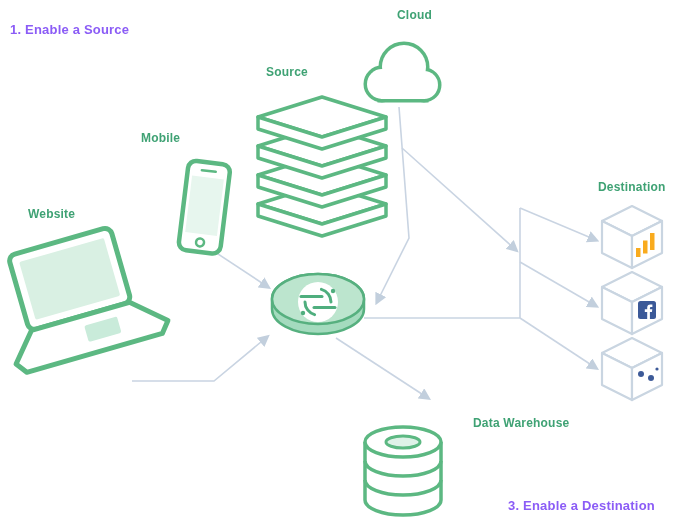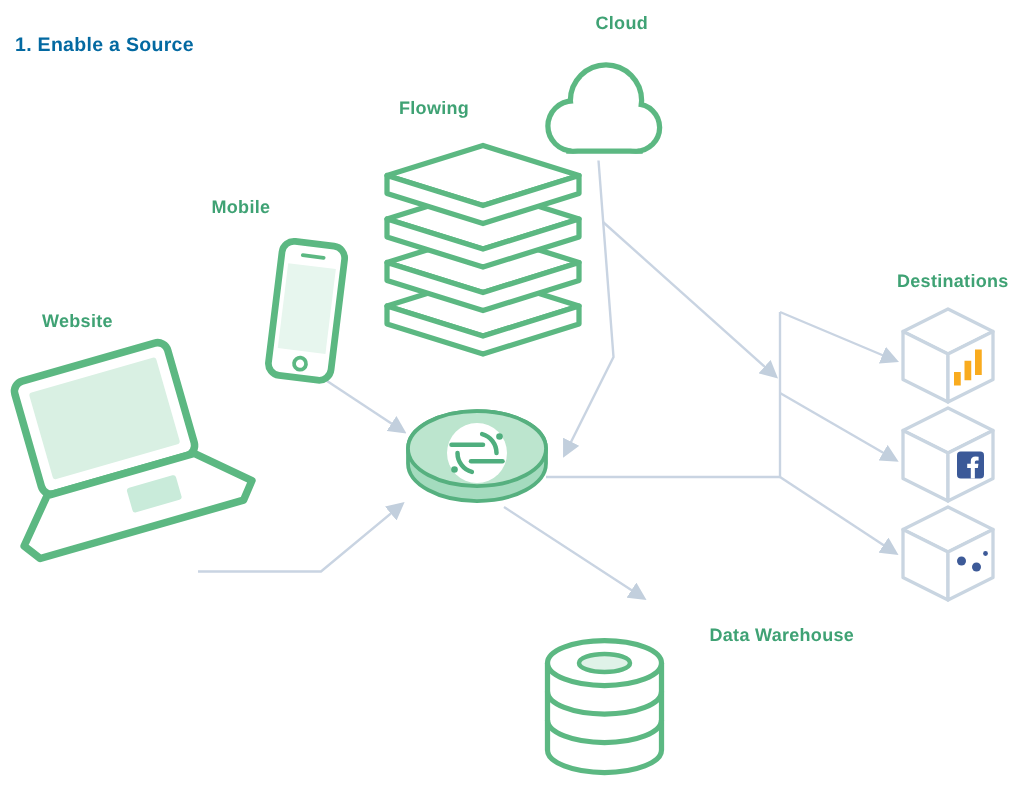--- a/index.html
+++ b/index.html
@@ -2,21 +2,21 @@
 <html><head>
 <meta charset="utf-8">
 <style>
   html,body{margin:0;padding:0;background:#fff;}
   .stage{
     position:relative;width:686px;height:528px;background:#ffffff;overflow:hidden;
     font-family:"Liberation Sans",sans-serif;
   }
   .stage svg{position:absolute;left:0;top:0;}
   .step{
-    position:absolute;color:#0369a1;font-weight:bold;font-size:13px;letter-spacing:.2px;white-space:nowrap;
+    position:absolute;color:#8b5cf6;font-weight:bold;font-size:13px;letter-spacing:.2px;white-space:nowrap;
   }
   .glabel{
     position:absolute;color:#3FA274;font-weight:bold;font-size:12px;letter-spacing:.2px;white-space:nowrap;
   }
 </style>
 </head>
 <body>
 
 <div class="stage">
 
@@ -134,19 +134,20 @@
       <path d="M365 442 L365 500 A38 15 0 0 0 441 500 L441 442"></path>
       <path d="M365 480 A38 15 0 0 0 441 480" fill="none"></path>
       <path d="M365 461 A38 15 0 0 0 441 461" fill="none"></path>
       <ellipse cx="403" cy="442" rx="38" ry="15"></ellipse>
       <ellipse cx="403" cy="442" rx="17" ry="6" fill="#DFF2E8" stroke-width="3"></ellipse>
     </g>
   </svg>
 
   <div class="step" style="left:10px;top:22px">1. Enable a Source</div>
   <div class="glabel" style="left:397px;top:8px">Cloud</div>
-  <div class="glabel" style="left:266px;top:65px">Flowing</div>
+  <div class="glabel" style="left:266px;top:65px">Source</div>
   <div class="glabel" style="left:141px;top:131px">Mobile</div>
   <div class="glabel" style="left:28px;top:207px">Website</div>
-  <div class="glabel" style="left:598px;top:180px">Destinations</div>
+  <div class="glabel" style="left:598px;top:180px">Destination</div>
   <div class="glabel" style="left:473px;top:416px">Data Warehouse</div>
+  <div class="step" style="left:508px;top:498px">3. Enable a Destination</div>
 
 </div>
 
 </body></html>

